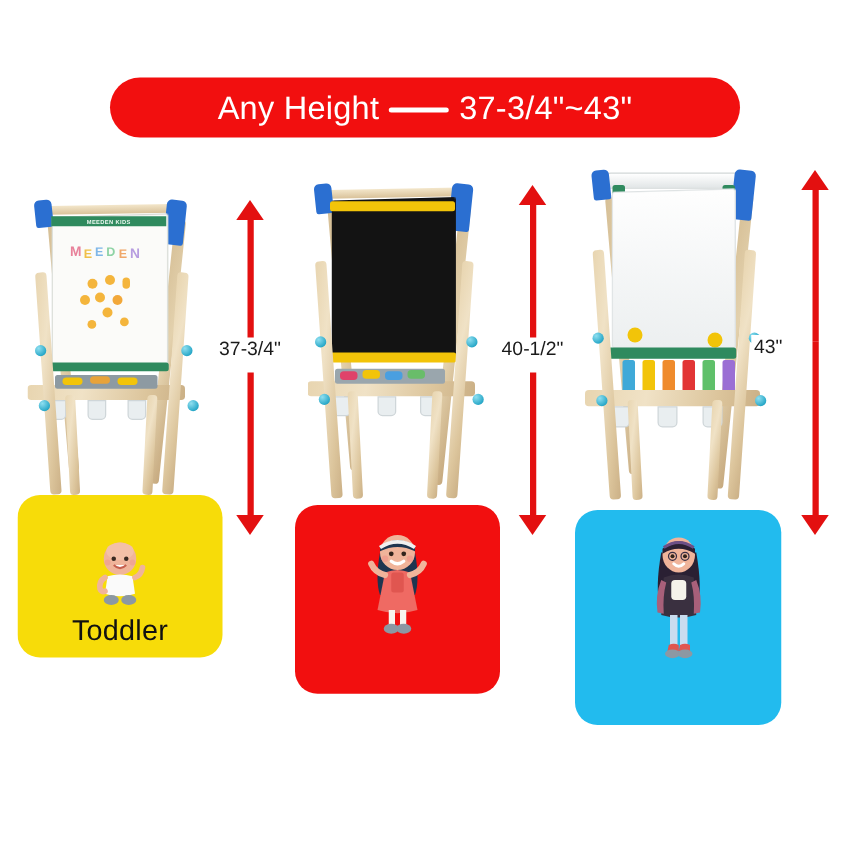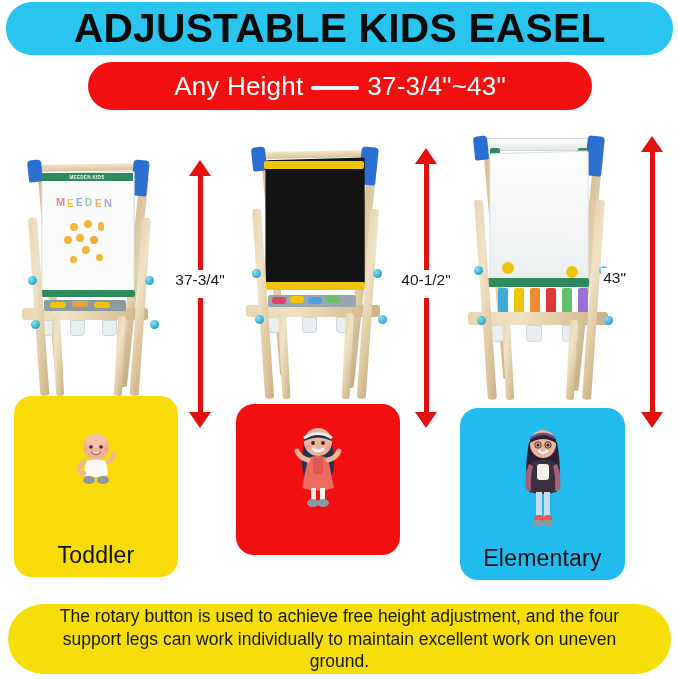--- a/index.html
+++ b/index.html
@@ -81,23 +81,20 @@
     background:#f5de0a; border-radius:35px;
     display:flex; align-items:center; justify-content:center; text-align:center;
   }
   .footer p { font-size:17.5px; color:#17170f; line-height:1.28; padding:0 34px; }
 </style>
 </head>
 <body>
 
 <div id="page">
 
-  <div class="banner-title">
-    <span>ADJUSTABLE KIDS EASEL</span>
-  </div>
 
   <div class="banner-sub">
     <span><em style="font-style:normal">Any Height</em><i class="dash"></i><em style="font-style:normal">37-3/4"~43"</em></span>
   </div>
 
   <div class="easel" style="left:14px; top:148px; width:160px; height:250px;">
 
     <div class="leg wood-dark" style="left:126px; top:28px; width:9px; height:212px; transform:rotate(6deg); transform-origin:top center;"></div>
     <div class="leg wood-dark" style="left:24px; top:30px; width:8px; height:200px; transform:rotate(-5deg); transform-origin:top center;"></div>
 
@@ -233,21 +230,21 @@
   </div>
 
   <div class="arrow-col" style="left:630px; top:136px; width:44px; height:292px;">
     <div class="arrow-head up" style="top:0;"></div>
     <div class="arrow-shaft" style="top:15px; height:122px;"></div>
     <div class="arrow-label side-left" style="top:132px;">43"</div>
     <div class="arrow-shaft" style="top:137px; height:139px;"></div>
     <div class="arrow-head down" style="top:276px;"></div>
   </div>
 
-  <div class="card" style="left:14px; top:396px; width:164px; height:181px; background:#f7dc09;">
+  <div class="card" style="left:14px; top:396px; width:164px; height:130px; background:#f7dc09;">
     <svg class="card-figure" style="top:34px;" width="46" height="62" viewBox="0 0 46 62">
       <ellipse cx="23" cy="17" rx="13" ry="13" fill="#f0b49a"></ellipse>
       <ellipse cx="23" cy="11" rx="11" ry="7" fill="#f3c0a8"></ellipse>
       <circle cx="18" cy="17" r="1.8" fill="#3a2a22"></circle>
       <circle cx="28" cy="17" r="1.8" fill="#3a2a22"></circle>
       <path d="M18 22 q5 5 10 0" stroke="#c7604f" stroke-width="1.6" fill="#fff"></path>
       <circle cx="13" cy="20" r="2.4" fill="#ef9b8e" opacity="0.6"></circle>
       <circle cx="33" cy="20" r="2.4" fill="#ef9b8e" opacity="0.6"></circle>
       <path d="M13 31 q10 -3 20 0 l2 14 q-12 4 -24 0 z" fill="#fafafa"></path>
       <path d="M11 32 q-5 3 -4 9 q1 3 4 2" stroke="#f0b49a" stroke-width="4.5" fill="none" stroke-linecap="round"></path>
@@ -295,20 +292,16 @@
       <path d="M16 38 q-5 12 -3 26 l5 1 q-1 -14 2 -25 z" fill="#a8607a"></path>
       <path d="M44 38 q5 12 3 26 l-5 1 q1 -14 -2 -25 z" fill="#a8607a"></path>
       <rect x="24" y="38" width="12" height="16" rx="3" fill="#f5f2ea"></rect>
       <rect x="23" y="66" width="6" height="24" fill="#c9dcef"></rect>
       <rect x="31" y="66" width="6" height="24" fill="#c9dcef"></rect>
       <path d="M22 90 q4 -2 8 0 l0 5 q-5 2 -9 0 z" fill="#e05650"></path>
       <path d="M31 90 q4 -2 8 0 l0 5 q-5 2 -9 0 z" fill="#e05650"></path>
       <ellipse cx="25" cy="97" rx="6" ry="3.5" fill="#8c98a3"></ellipse>
       <ellipse cx="35" cy="97" rx="6" ry="3.5" fill="#8c98a3"></ellipse>
     </svg>
-    <div class="card-label">Elementary</div>
-  </div>
-
-  <div class="footer">
-    <p>The rotary button is used to achieve free height adjustment, and the four support legs can work individually to maintain excellent work on uneven ground.</p>
-  </div>
+  </div>
+
 
 </div>
 
 </body></html>

